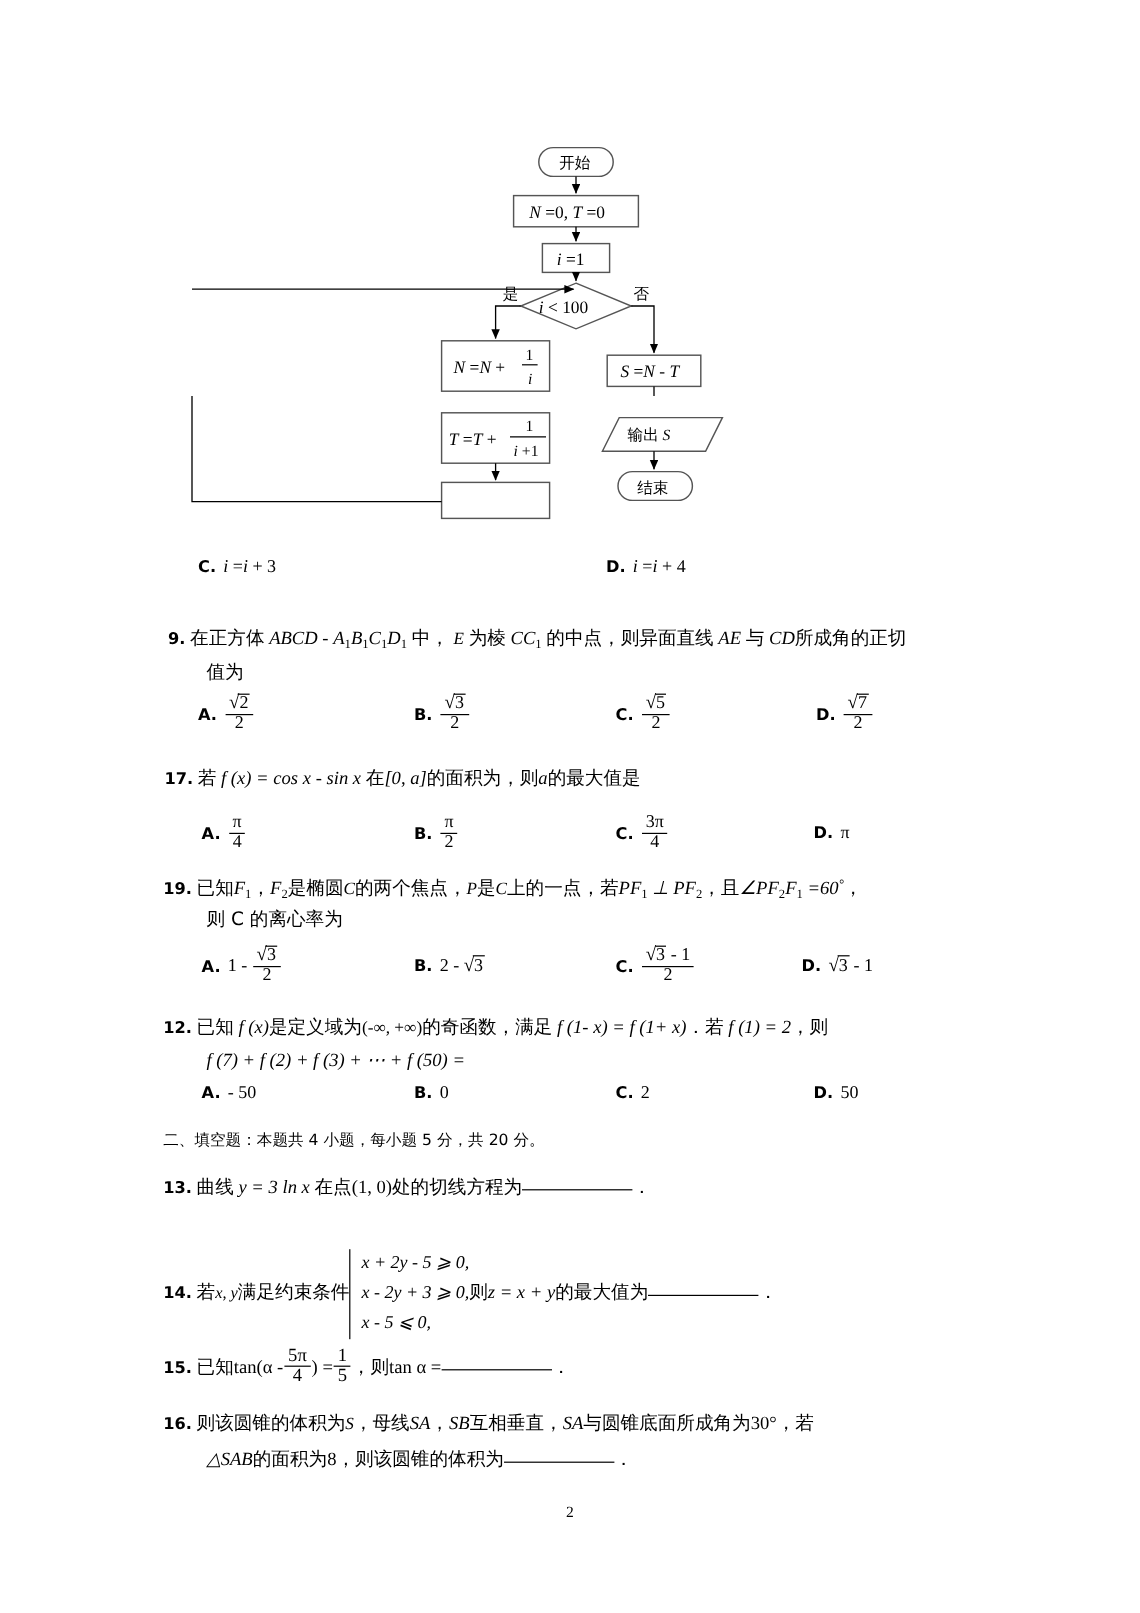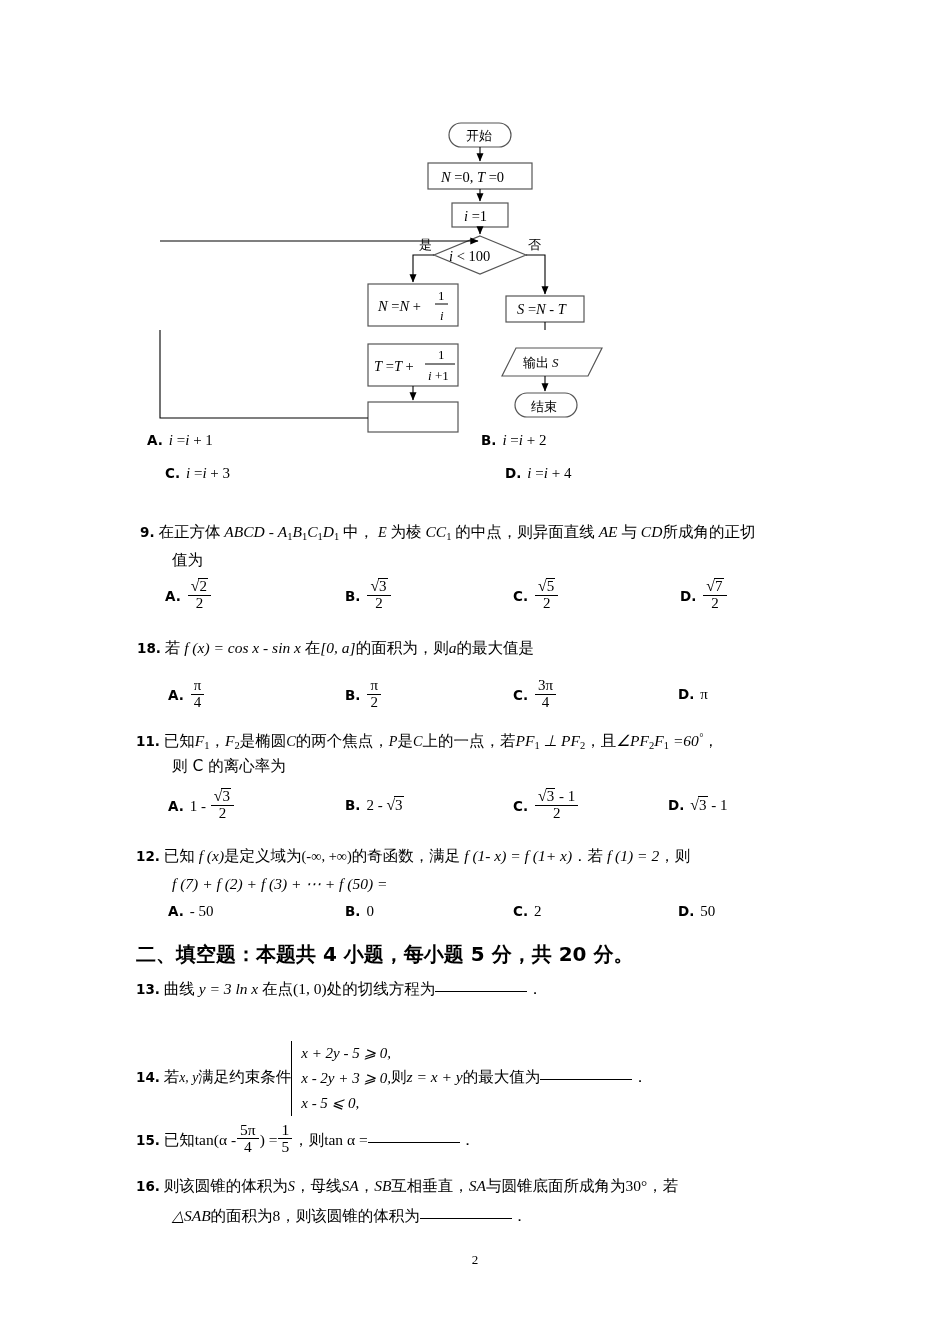--- a/index.html
+++ b/index.html
@@ -70,22 +70,22 @@
     white-space: nowrap;
   }
   .qnum {
     font-family: "DejaVu Sans", "Liberation Sans", sans-serif;
     font-size: 13.5px;
     font-weight: 600;
   }
   .sec-head {
     position: absolute;
     font-family: "DejaVu Sans", "Liberation Sans", sans-serif;
-    font-size: 20px;
-    font-weight: 700;
+    font-size: 13px;
+    font-weight: 400;
     white-space: nowrap;
   }
   .blank { display: inline-block; border-bottom: 1px solid #000; width: 92px; vertical-align: 2px; }
 
   .brace-sys {
     display: inline-block;
     vertical-align: middle;
     position: relative;
     padding-left: 9px;
     border-left: 1px solid #000;
@@ -204,28 +204,20 @@
     </g>
     <line x1="425" y1="34" x2="455" y2="34" stroke="#000" stroke-width="1"></line>
     <g font-family="DejaVu Sans, Liberation Sans, sans-serif" font-size="13" fill="#000">
       <text x="523" y="37">
         <tspan>输出</tspan><tspan font-family="Liberation Serif, serif" font-style="italic" dx="3">S</tspan>
       </text>
       <text x="531" y="81">结束</text>
     </g>
   </svg>
 
-  <div class="opt-row" style="left:0;top:432px;height:30px">
-    <div class="opt" style="left:147px;top:0">
-      <span class="lbl">A.</span><span class="mi">i</span><span class="mn"> =</span><span class="mi">i</span><span class="mn"> + </span><span class="mn">1</span>
-    </div>
-    <div class="opt" style="left:481px;top:0">
-      <span class="lbl">B.</span><span class="mi">i</span><span class="mn"> =</span><span class="mi">i</span><span class="mn"> + </span><span class="mn">2</span>
-    </div>
-  </div>
   <div class="opt-row" style="left:0;top:465px;height:30px">
     <div class="opt" style="left:165px;top:0">
       <span class="lbl">C.</span><span class="mi">i</span><span class="mn"> =</span><span class="mi">i</span><span class="mn"> + </span><span class="mn">3</span>
     </div>
     <div class="opt" style="left:505px;top:0">
       <span class="lbl">D.</span><span class="mi">i</span><span class="mn"> =</span><span class="mi">i</span><span class="mn"> + </span><span class="mn">4</span>
     </div>
   </div>
 
   <div class="qtext" style="left:140px;top:518px">
@@ -252,21 +244,21 @@
     </div>
     <div class="opt" style="left:513px;top:0">
       <span class="lbl">C.</span><span class="frac"><span class="num"><span class="rad"><span class="sign">√</span><span class="body">5</span></span></span><span class="den">2</span></span>
     </div>
     <div class="opt" style="left:680px;top:0">
       <span class="lbl">D.</span><span class="frac"><span class="num"><span class="rad"><span class="sign">√</span><span class="body">7</span></span></span><span class="den">2</span></span>
     </div>
   </div>
 
   <div class="qtext" style="left:137px;top:634px">
-    <span class="qnum">18.</span>
+    <span class="qnum">17.</span>
     <span class="cn">若</span>
     <span class="mi">f (x) = cos x - sin x</span>
     <span class="cn">在</span><span class="mi">[0, a]</span><span class="cn">的面积为，则</span><span class="mi">a</span><span class="cn">的最大值是</span>
   </div>
 
   <div class="opt-row" style="left:0;top:678px;height:44px">
     <div class="opt" style="left:168px;top:0">
       <span class="lbl">A.</span><span class="frac"><span class="num">π</span><span class="den">4</span></span>
     </div>
     <div class="opt" style="left:345px;top:0">
@@ -274,21 +266,21 @@
     </div>
     <div class="opt" style="left:513px;top:0">
       <span class="lbl">C.</span><span class="frac"><span class="num">3π</span><span class="den">4</span></span>
     </div>
     <div class="opt" style="left:678px;top:8px">
       <span class="lbl">D.</span><span class="mn">π</span>
     </div>
   </div>
 
   <div class="qtext" style="left:136px;top:724px">
-    <span class="qnum">11.</span>
+    <span class="qnum">19.</span>
     <span class="cn">已知</span><span class="mi">F<span class="subn">1</span></span><span class="cn">，</span><span class="mi">F<span class="subn">2</span></span><span class="cn">是椭圆</span><span class="mi" style="font-size:0.92em">C</span><span class="cn">的两个焦点，</span><span class="mi" style="font-size:0.92em">P</span><span class="cn">是</span><span class="mi" style="font-size:0.92em">C</span><span class="cn">上的一点，若</span><span class="mi">PF<span class="subn">1</span> ⊥ PF<span class="subn">2</span></span><span class="cn">，且</span><span class="mi">∠PF<span class="subn">2</span>F<span class="subn">1</span> =60<span class="sup">°</span></span><span class="cn">，</span>
   </div>
   <div class="qtext cn" style="left:172px;top:752px">则 C 的离心率为</div>
 
   <div class="opt-row" style="left:0;top:788px;height:44px">
     <div class="opt" style="left:168px;top:0">
       <span class="lbl">A.</span><span class="mn">1</span><span class="mn"> - </span><span class="frac"><span class="num"><span class="rad"><span class="sign">√</span><span class="body">3</span></span></span><span class="den">2</span></span>
     </div>
     <div class="opt" style="left:345px;top:8px">
       <span class="lbl">B.</span><span class="mn">2 - </span><span class="rad"><span class="sign">√</span><span class="body">3</span></span>

